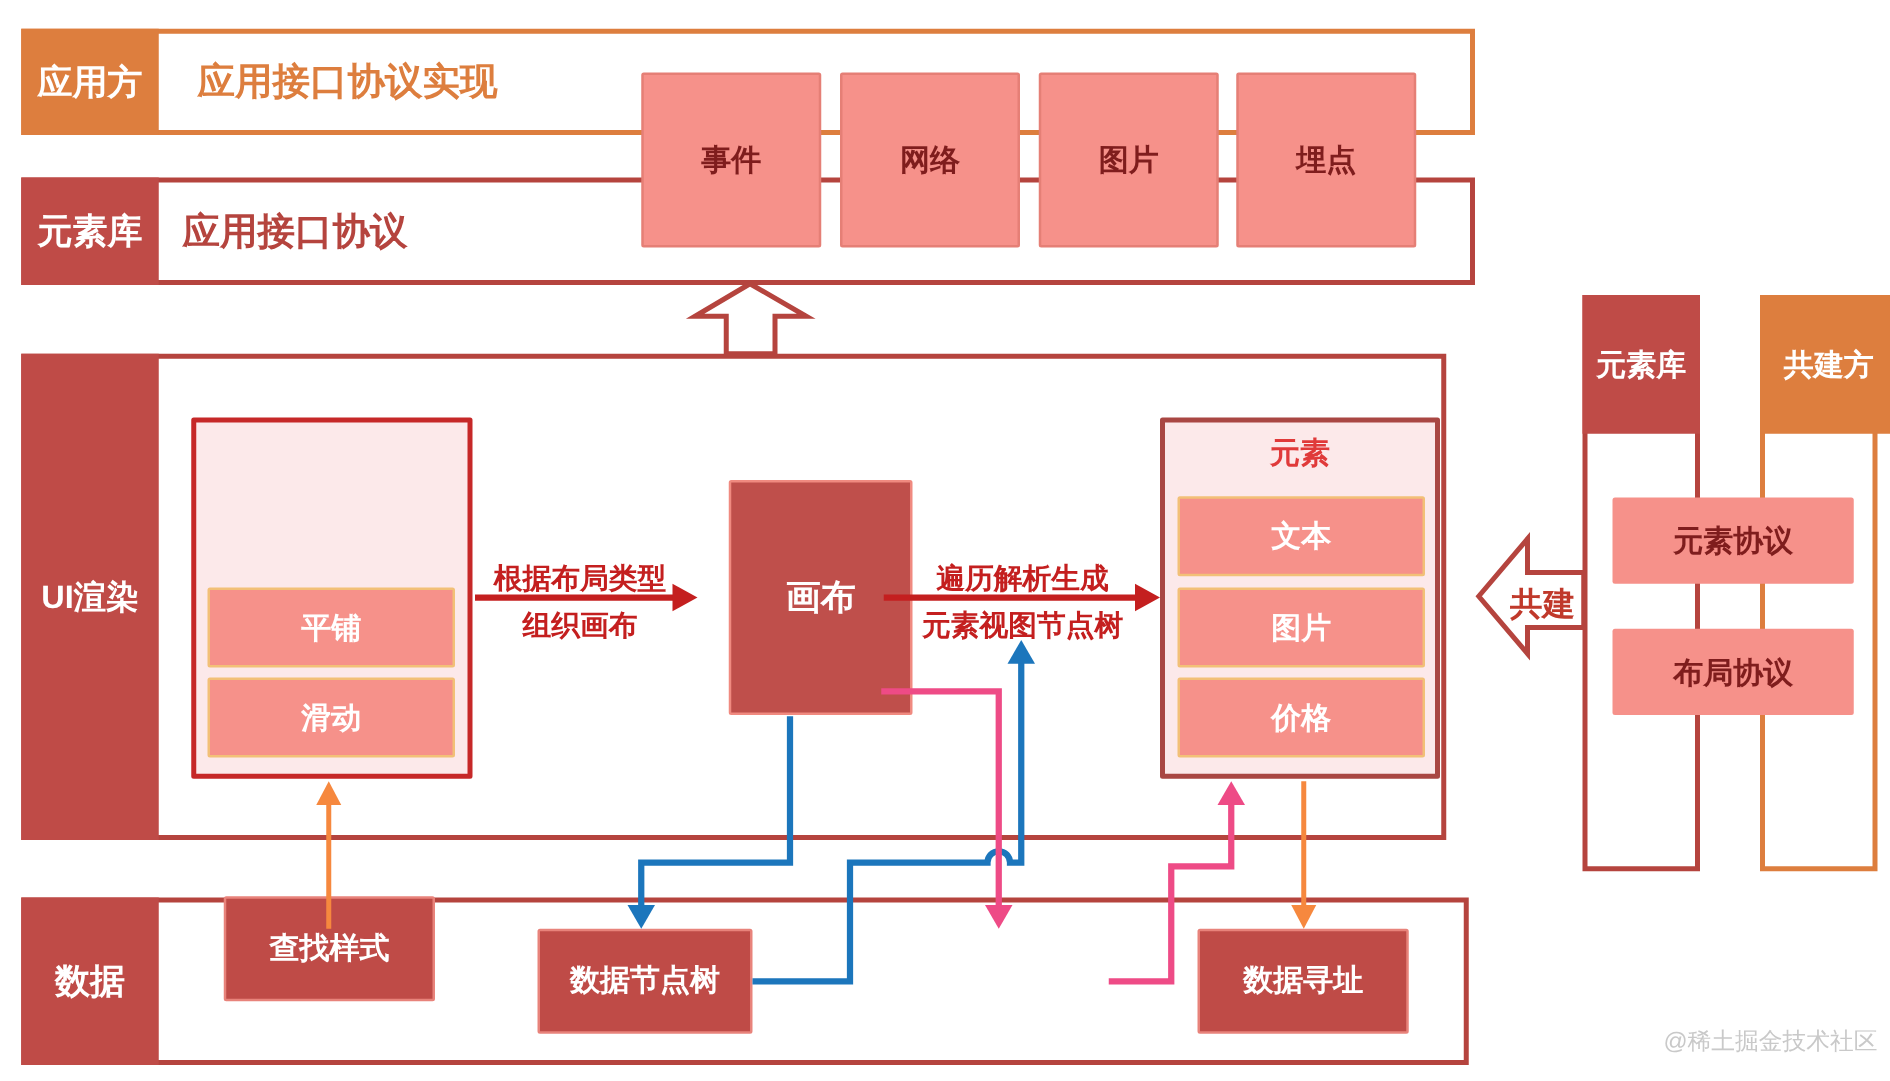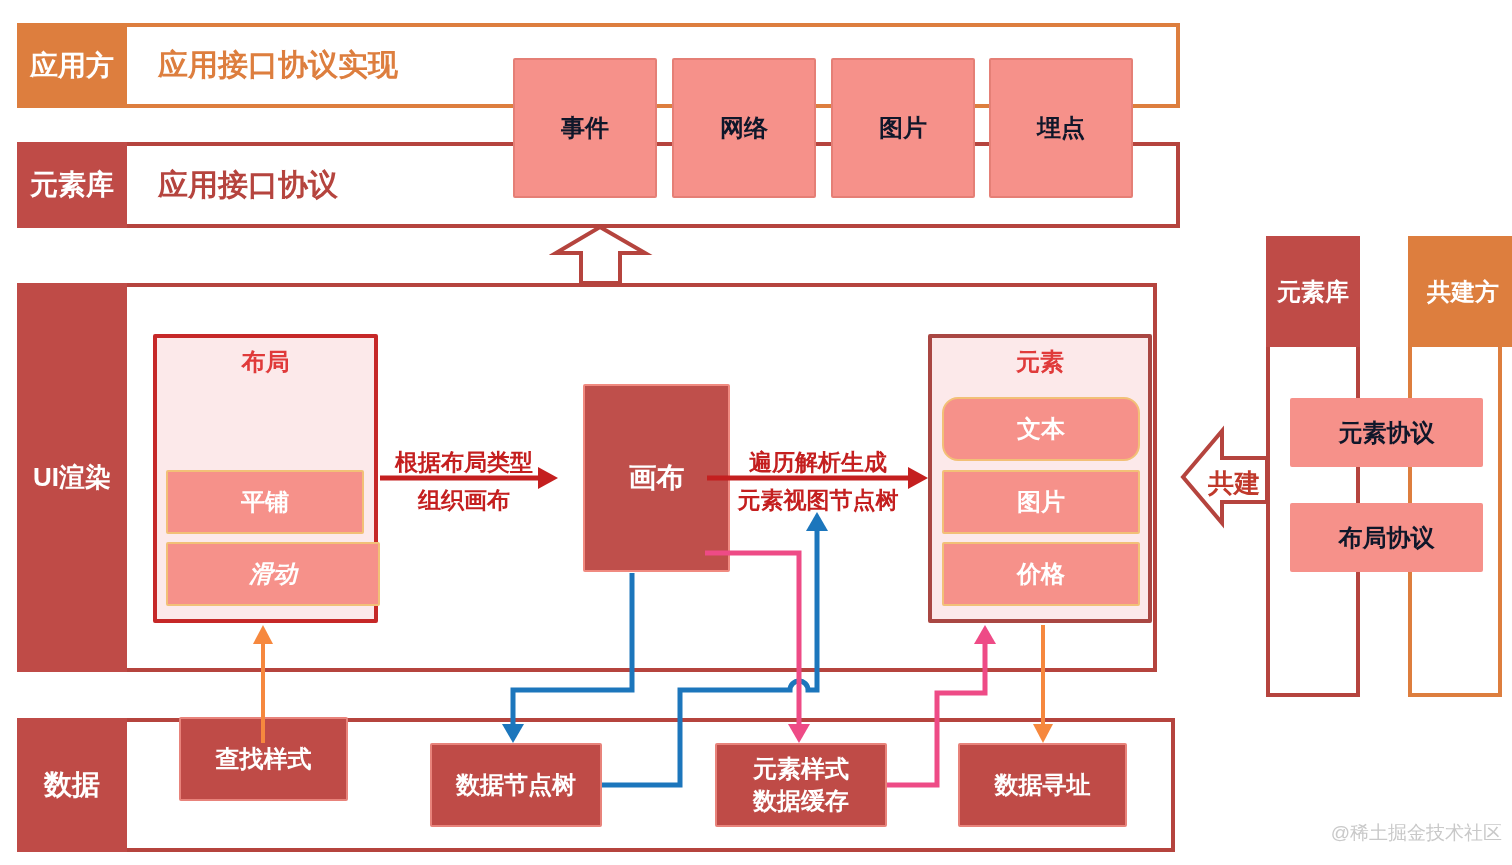--- a/index.html
+++ b/index.html
@@ -13,21 +13,21 @@
   
   .band{border:4px solid #B5443E;background:#ffffff;}
   .band.orange{border-color:#DD7E3E;}
   .band-label{background:#BF4B47;color:#ffffff;font-size:28px;font-weight:bold;z-index:5;}
   .band-label.orange{background:#DD7E3E;}
   .band-title{font-size:30px;font-weight:bold;z-index:4;display:flex;align-items:center;}
   .band-title.orange{color:#DD7E3E;}
   .band-title.red{color:#B5443E;}
 
   
-  .pinkbox{background:#F6918A;border:2px solid #E57F76;color:#0f172a;
+  .pinkbox{background:#F6918A;border:2px solid #E57F76;color:#7f1d1d;
            font-size:24px;font-weight:bold;z-index:10;border-radius:2px;}
 
   
   .group{background:#FCE9EA;z-index:6;border-radius:2px;}
   .group.layout{border:4px solid #C62828;}
   .group.element{border:4px solid #A94743;}
   .group-title{color:#E03A3A;font-size:24px;font-weight:bold;z-index:7;}
   .item{background:#F6918A;border:2px solid #F2C077;color:#ffffff;
         font-size:24px;font-weight:bold;z-index:8;border-radius:2px;}
 
@@ -57,40 +57,39 @@
 <body>
 
 <div class="stage">
 
   <div class="abs band orange" style="left:17px;top:23px;width:1163px;height:85px;"></div>
   <div class="abs band-label orange center" style="left:17px;top:23px;width:110px;height:85px;">应用方</div>
   <div class="abs band-title orange" style="left:158px;top:23px;height:85px;">应用接口协议实现</div>
 
   <div class="abs band" style="left:17px;top:142px;width:1163px;height:86px;"></div>
   <div class="abs band-label center" style="left:17px;top:142px;width:110px;height:86px;">元素库</div>
-  <div class="abs band-title red" style="left:158px;top:142px;height:86px;">应用接口协议</div>
+  <div class="abs band-title red" style="left:146px;top:142px;height:86px;">应用接口协议</div>
 
   <div class="abs pinkbox center" style="left:513px;top:58px;width:144px;height:140px;">事件</div>
   <div class="abs pinkbox center" style="left:672px;top:58px;width:144px;height:140px;">网络</div>
   <div class="abs pinkbox center" style="left:831px;top:58px;width:144px;height:140px;">图片</div>
   <div class="abs pinkbox center" style="left:989px;top:58px;width:144px;height:140px;">埋点</div>
 
   <div class="abs band" style="left:17px;top:283px;width:1140px;height:389px;"></div>
   <div class="abs band-label center" style="left:17px;top:283px;width:110px;height:389px;font-size:26px;">UI渲染</div>
 
   <div class="abs group layout" style="left:153px;top:334px;width:225px;height:289px;"></div>
-  <div class="abs group-title center" style="left:153px;top:344px;width:225px;height:36px;">布局</div>
   <div class="abs item center" style="left:166px;top:470px;width:198px;height:64px;">平铺</div>
-  <div class="abs item center" style="left:166px;top:542px;width:214px;height:64px;font-style:italic;">滑动</div>
+  <div class="abs item center" style="left:166px;top:542px;width:198px;height:64px;">滑动</div>
 
   <div class="abs canvasbox center" style="left:558px;top:384px;width:147px;height:188px;margin-left:25px;">画布</div>
 
   <div class="abs group element" style="left:928px;top:334px;width:224px;height:289px;"></div>
   <div class="abs group-title center" style="left:928px;top:344px;width:224px;height:36px;">元素</div>
-  <div class="abs item center" style="left:942px;top:397px;width:198px;height:64px;border-radius:16px;">文本</div>
+  <div class="abs item center" style="left:942px;top:397px;width:198px;height:64px;">文本</div>
   <div class="abs item center" style="left:942px;top:470px;width:198px;height:64px;">图片</div>
   <div class="abs item center" style="left:942px;top:542px;width:198px;height:64px;">价格</div>
 
   <div class="abs arrow-label" style="left:354px;top:447px;width:220px;">根据布局类型</div>
   <div class="abs arrow-label" style="left:354px;top:485px;width:220px;">组织画布</div>
   <div class="abs arrow-label" style="left:708px;top:447px;width:220px;">遍历解析生成</div>
   <div class="abs arrow-label" style="left:708px;top:485px;width:220px;">元素视图节点树</div>
   <div class="abs cobuild-label" style="left:1208px;top:466px;">共建</div>
 
   <div class="abs vcol redcol" style="left:1266px;top:236px;width:94px;height:461px;"></div>
@@ -98,24 +97,20 @@
   <div class="abs vcol orangecol" style="left:1408px;top:236px;width:94px;height:461px;"></div>
   <div class="abs vcol-header orangecol center" style="left:1408px;top:236px;width:110px;height:111px;z-index:6;">共建方</div>
   <div class="abs pinkbox center" style="left:1290px;top:398px;width:193px;height:69px;border:none;">元素协议</div>
   <div class="abs pinkbox center" style="left:1290px;top:503px;width:193px;height:69px;border:none;">布局协议</div>
 
   <div class="abs band" style="left:17px;top:718px;width:1158px;height:134px;"></div>
   <div class="abs band-label center" style="left:17px;top:718px;width:110px;height:134px;">数据</div>
 
   <div class="abs darkbox center" style="left:179px;top:717px;width:169px;height:84px;">查找样式</div>
   <div class="abs darkbox center" style="left:430px;top:743px;width:172px;height:84px;">数据节点树</div>
-  <div class="abs darkbox center" style="left:715px;top:743px;width:172px;height:84px;flex-direction:column;">
-    <span>元素样式</span>
-    <span>数据缓存</span>
-  </div>
   <div class="abs darkbox center" style="left:958px;top:743px;width:169px;height:84px;">数据寻址</div>
 
   <div class="abs watermark" style="left:1312px;top:820px;width:190px;text-align:right;">@稀土掘金技术社区</div>
 
   <svg class="arrows" width="1512" height="865" viewBox="0 0 1512 865">
 
     <polygon points="600,227 645,253 620,253 620,283 581,283 581,253 556,253" fill="#ffffff" stroke="#B5443E" stroke-width="4" stroke-linejoin="miter"></polygon>
 
     <polygon points="1183,477 1222,431 1222,458 1267,458 1267,502 1222,502 1222,523" fill="#ffffff" stroke="#B5443E" stroke-width="4" stroke-linejoin="miter"></polygon>
 

